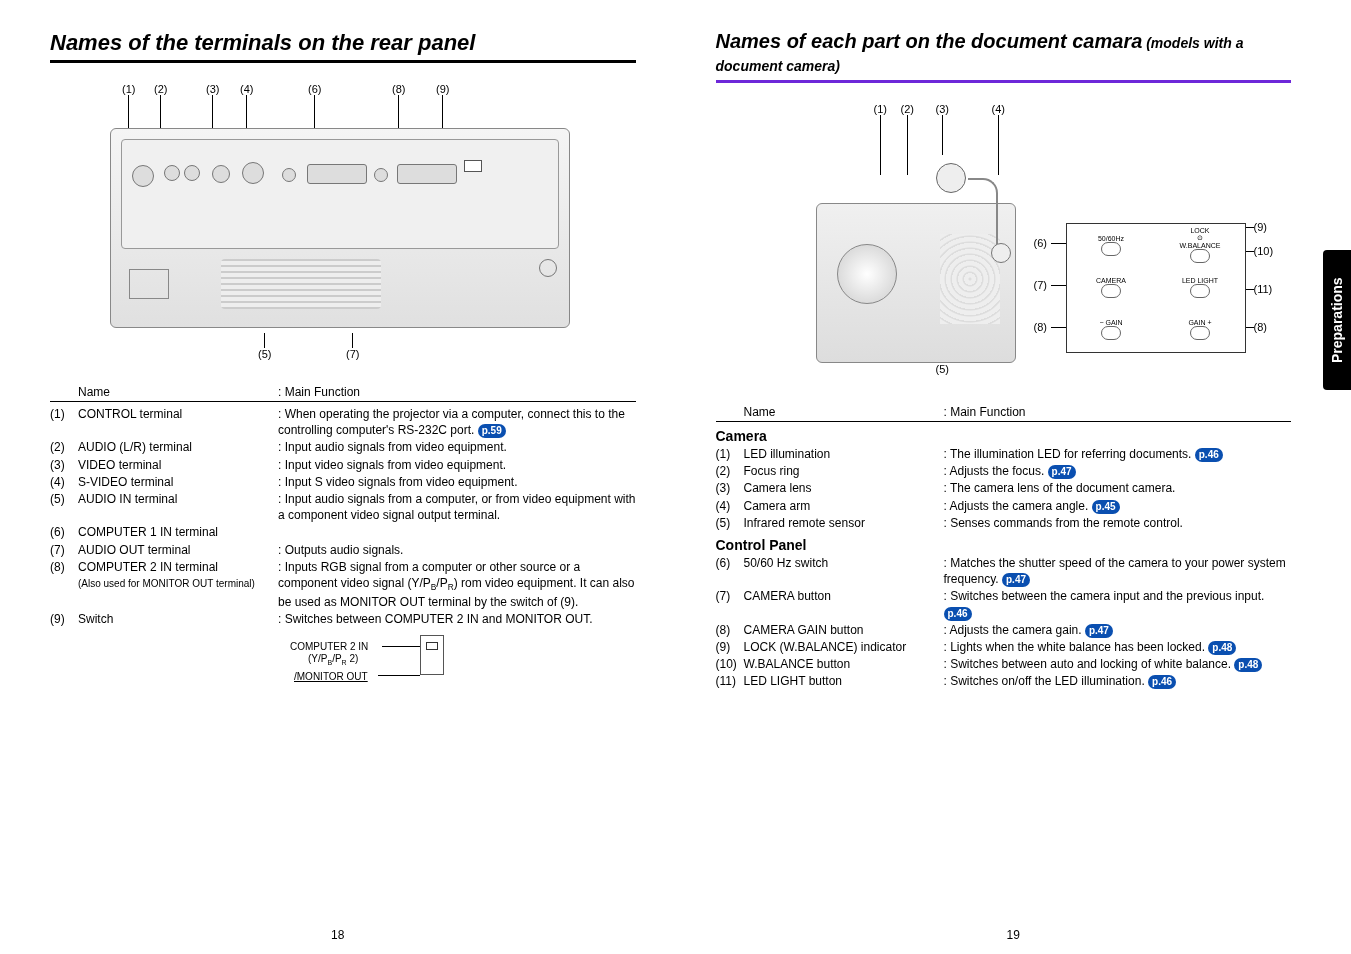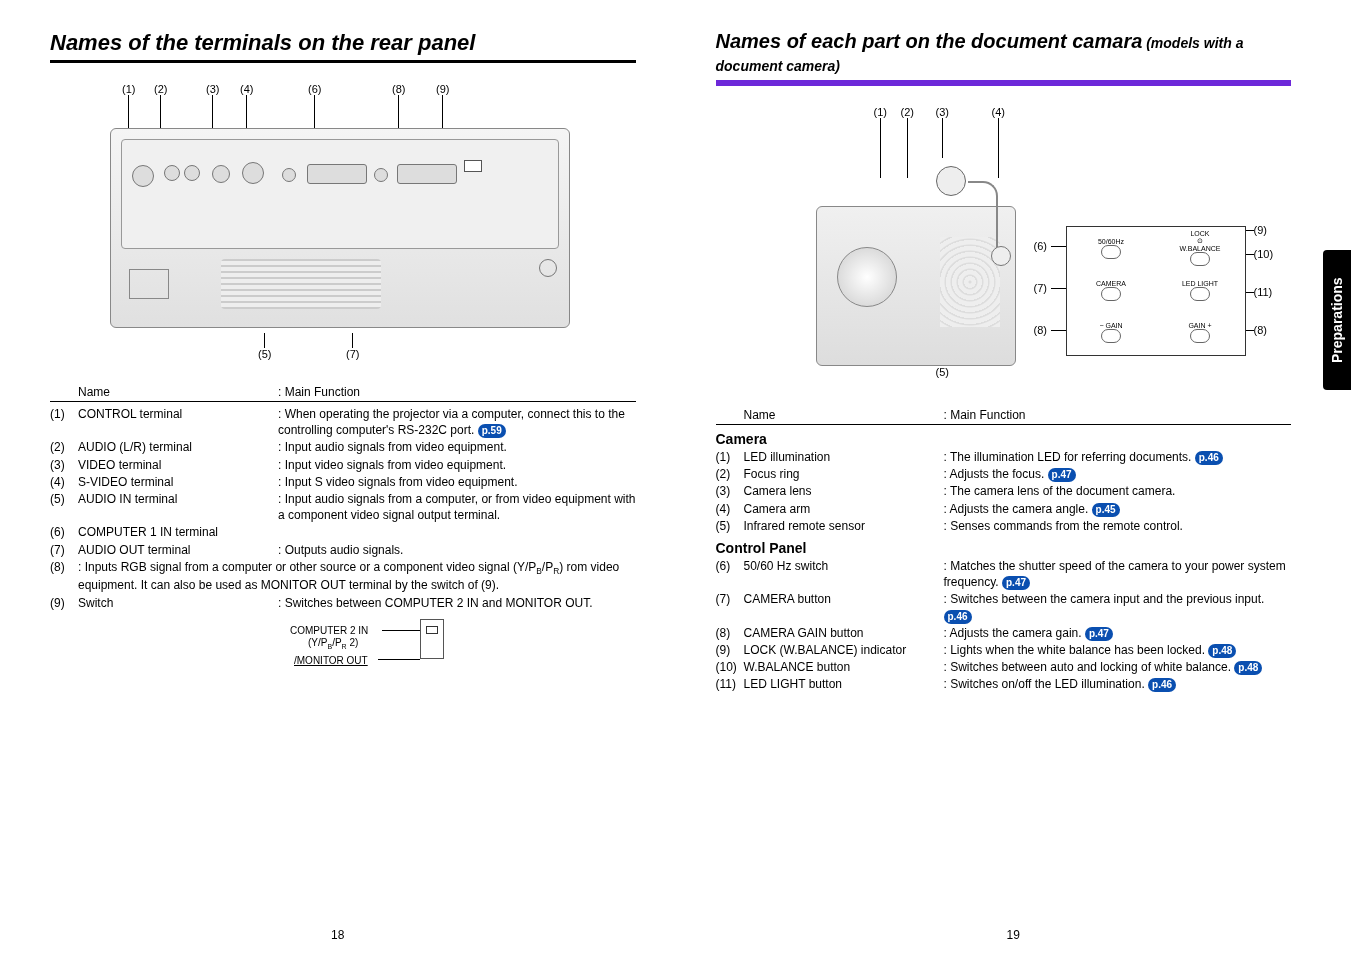--- a/index.html
+++ b/index.html
@@ -29,21 +29,21 @@
     font-weight: bold;
     font-style: italic;
     border-bottom: 3px solid #000;
     padding-bottom: 4px;
     margin-bottom: 20px;
   }
   h1.title-right {
     font-size: 20px;
     font-weight: bold;
     font-style: italic;
-    border-bottom: 6px solid #6d28d9;
+    border-bottom: 3px solid #6d28d9;
     padding-bottom: 4px;
     margin-bottom: 20px;
   }
   .title-right .sub {
     font-size: 14px;
     font-weight: bold;
     font-style: italic;
   }
   .diagram-area {
     height: 280px;
@@ -246,20 +246,21 @@
         <div class="num">(6)</div>
         <div class="nm">COMPUTER 1 IN terminal</div>
       </div>
     <div class="entry">
         <div class="num">(7)</div>
         <div class="nm">AUDIO OUT terminal</div>
         <div class="fn">: Outputs audio signals.</div>
       </div>
     <div class="entry">
         <div class="num">(8)</div>
+        <div class="nm"><span>COMPUTER 2 IN terminal</span><br><span class="subnote">(Also used for MONITOR OUT terminal)</span></div>
         <div class="fn"><span>: Inputs RGB signal from a computer or other source or a component video signal (Y/P<sub>B</sub>/P<sub>R</sub>) rom video equipment. It can also be used as MONITOR OUT terminal by the switch of (9).</span></div>
       </div>
     <div class="entry">
         <div class="num">(9)</div>
         <div class="nm">Switch</div>
         <div class="fn">: Switches between COMPUTER 2 IN and MONITOR OUT.</div>
       </div>
 
     <div class="switch-diagram">
       <div class="switch-box">

